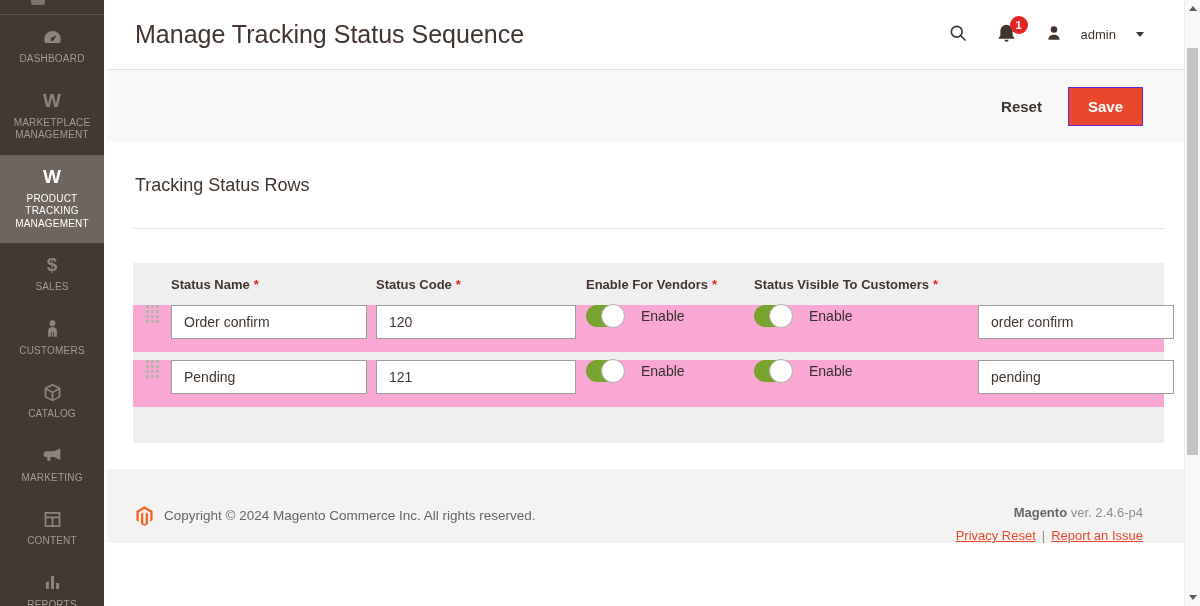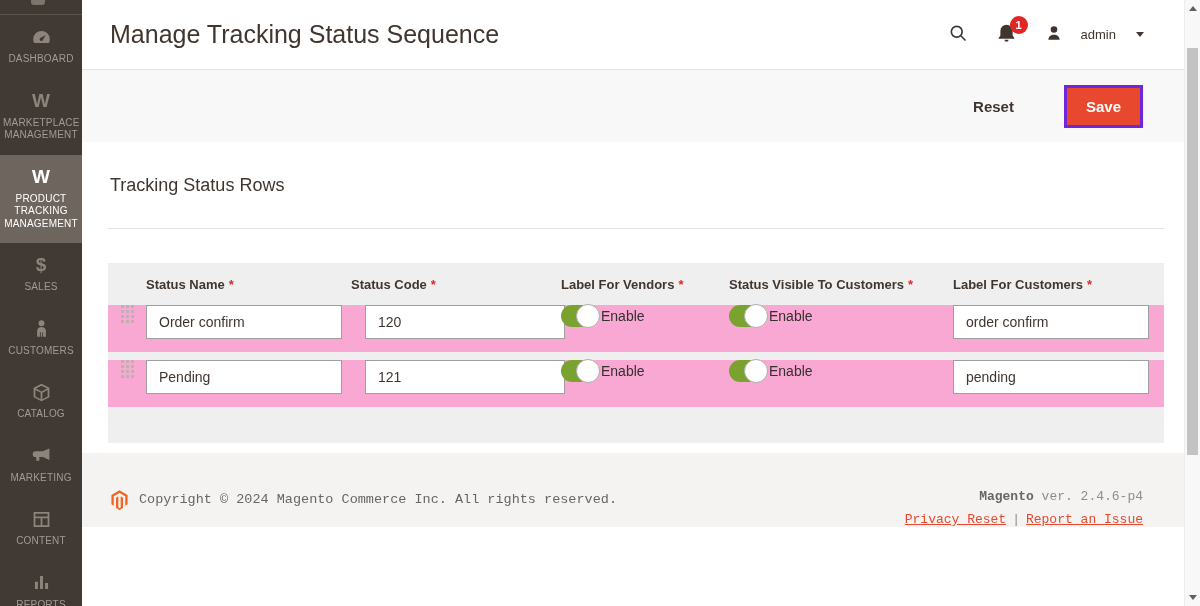--- a/index.html
+++ b/index.html
@@ -4,21 +4,21 @@
 <style>
   * { box-sizing: border-box; }
   html,body { margin:0; padding:0; }
   body {
     width:1200px; height:606px; overflow:hidden; position:relative;
     background:#fff; font-family:"Liberation Sans", sans-serif; color:#41362f;
   }
 
   
   .sidebar {
-    position:absolute; left:0; top:0; width:82px; height:606px;
+    position:absolute; left:0; top:0; width:104px; height:606px;
     background:#413a34; z-index:5; overflow:hidden;
   }
   .side-top { height:15px; border-bottom:1px solid #5a524a; position:relative; }
   .side-top .logo-frag {
     position:absolute; top:0; left:31px; width:14px; height:5px;
     background:#7d756c; border-radius:0 0 3px 3px;
   }
   .side-item {
     padding:11px 3px 13px; text-align:center; cursor:pointer; color:#a39a92;
   }
@@ -28,21 +28,21 @@
     font-size:19px; font-weight:bold; line-height:22px;
   }
   .side-item .icon svg { width:21px; height:21px; fill:currentColor; }
   .side-item .label {
     font-size:10px; line-height:1.25; letter-spacing:.2px; display:block;
   }
   .side-item.active { background:#6e665e; color:#fff; }
   .side-item.active .icon { color:#fff; }
 
   
-  .main { margin-left:82px; height:466px; display:flex; flex-direction:column; }
+  .main { margin-left:82px; height:466px; display:flex; flex-direction:column;padding-left:25px; }
 
   .page-header {
     height:70px; flex:0 0 70px; display:flex; align-items:center;
     padding:0 56px 0 28px; border-bottom:1px solid #e3e3e3; background:#fff;
   }
   .page-title { flex:1; font-size:25px; font-weight:400; color:#41362f; }
   .header-actions { display:flex; align-items:center; gap:28px; }
   .icon-btn { background:none; border:none; padding:0; cursor:pointer; position:relative; display:flex; }
   .badge {
     position:absolute; top:-7px; right:-11px; min-width:18px; height:18px;
@@ -52,28 +52,28 @@
   .user-menu { display:flex; align-items:center; gap:18px; cursor:pointer; }
   .user-name { font-size:13px; color:#41362f; }
   .caret-down {
     width:0; height:0; border-left:4px solid transparent; border-right:4px solid transparent;
     border-top:5px solid #41362f; margin-left:2px;
   }
 
   .toolbar {
     height:72px; flex:0 0 72px; background:#f8f8f8;
     display:flex; align-items:center; justify-content:flex-end;
-    gap:48px; padding-right:57px;
+    gap:24px; padding-right:57px;
   }
   .reset-btn {
     background:none; border:none; font-family:inherit; cursor:pointer;
     font-size:15px; font-weight:700; color:#41362f; padding:8px 2px;
   }
   .save-btn {
-    background:#e8492e; border:3px solid #6d28d9; color:#fff; cursor:pointer;
+    background:#e8492e; border:1px solid #6d28d9; color:#fff; cursor:pointer;
     font-family:inherit; font-size:15px; font-weight:700; padding:10px 19px;
   }
 
   .section-head { padding:32px 28px 0; }
   .section-title { margin:0; font-size:18px; font-weight:400; color:#41362f; line-height:22px; }
   .divider { margin:32px 36px 0 26px; border-bottom:1px solid #e3e3e3; }
 
   
   .table-wrap { margin:34px 36px 0 26px; background:#efefef; padding-bottom:36px; }
   .thead {
@@ -88,46 +88,45 @@
   .col-visible{ width:224px; flex:0 0 224px; }
   .col-label  { flex:1; }
   .trow {
     display:flex; align-items:flex-start; height:47px; background:#f9a8d4; margin-bottom:8px;
   }
   .trow:last-child { margin-bottom:0; }
   .field {
     width:196px; height:34px; border:1px solid #9e9e9e; background:#fff;
     padding:0 12px; font-size:14px; color:#41362f; font-family:inherit;
   }
-  .field.code { width:200px;margin-left:14px; }
-  .toggle-group { display:flex; align-items:center; gap:2px; }
+  .field.code { width:200px; }
+  .toggle-group { display:flex; align-items:center; gap:17px; }
   .toggle {
     width:38px; height:22px; border-radius:11px; background:#79a22e;
     position:relative; cursor:pointer; flex:0 0 38px;
   }
   .toggle .knob {
     position:absolute; right:-1px; top:-1px; width:24px; height:24px; border-radius:50%;
     background:#fff; border:1px solid #adadad;
   }
   .toggle-label { font-size:14px; color:#33302e; }
   .grip-wrap { width:13px; height:18px; }
   .grip {
     width:3px; height:3px; background:#b8b3ad;
     box-shadow:5px 0 #b8b3ad,10px 0 #b8b3ad,
                0 5px #b8b3ad,5px 5px #b8b3ad,10px 5px #b8b3ad,
                0 10px #b8b3ad,5px 10px #b8b3ad,10px 10px #b8b3ad,
                0 15px #b8b3ad,5px 15px #b8b3ad,10px 15px #b8b3ad;
   }
 
   
   .footer {
-    margin-top:10px; flex:1; background:#f5f3f1;
+    margin-top:26px; flex:1; background:#f5f3f1;
     display:flex; justify-content:space-between; align-items:flex-start;
     padding:36px 57px 0 28px;
-    font-family:Liberation Mono, monospace;
   }
   .f-left { display:flex; align-items:flex-start; gap:10px; color:#666; font-size:13.5px; }
   .f-left svg { width:19px; height:22px; flex:0 0 19px; }
   .f-copy { line-height:22px; }
   .f-right { text-align:right; font-size:13px; color:#8d8d8d; }
   .f-brand { font-weight:700; color:#666; }
   .f-links { margin-top:8px; color:#8d8d8d; }
   .f-links a { color:#e8492e; text-decoration:underline; }
   .f-sep { margin:0 6px; color:#8d8d8d; }
 
@@ -269,27 +268,24 @@
   <div class="table-wrap">
     <div class="thead">
       <div class="col-handle"></div>
       <div class="col-name">
         <span>Status Name</span><span class="req">*</span>
       </div>
       <div class="col-code">
         <span>Status Code</span><span class="req">*</span>
       </div>
       <div class="col-vendors">
-        <span>Label For Vendors</span><span class="req">*</span>
+        <span>Enable For Vendors</span><span class="req">*</span>
       </div>
       <div class="col-visible">
         <span>Status Visible To Customers</span><span class="req">*</span>
-      </div>
-      <div class="col-label">
-        <span>Label For Customers</span><span class="req">*</span>
       </div>
     </div>
 
     <div class="trow">
       <div class="col-handle">
         <div class="grip-wrap">
             <div class="grip"></div>
           </div>
       </div>
       <div class="col-name">

